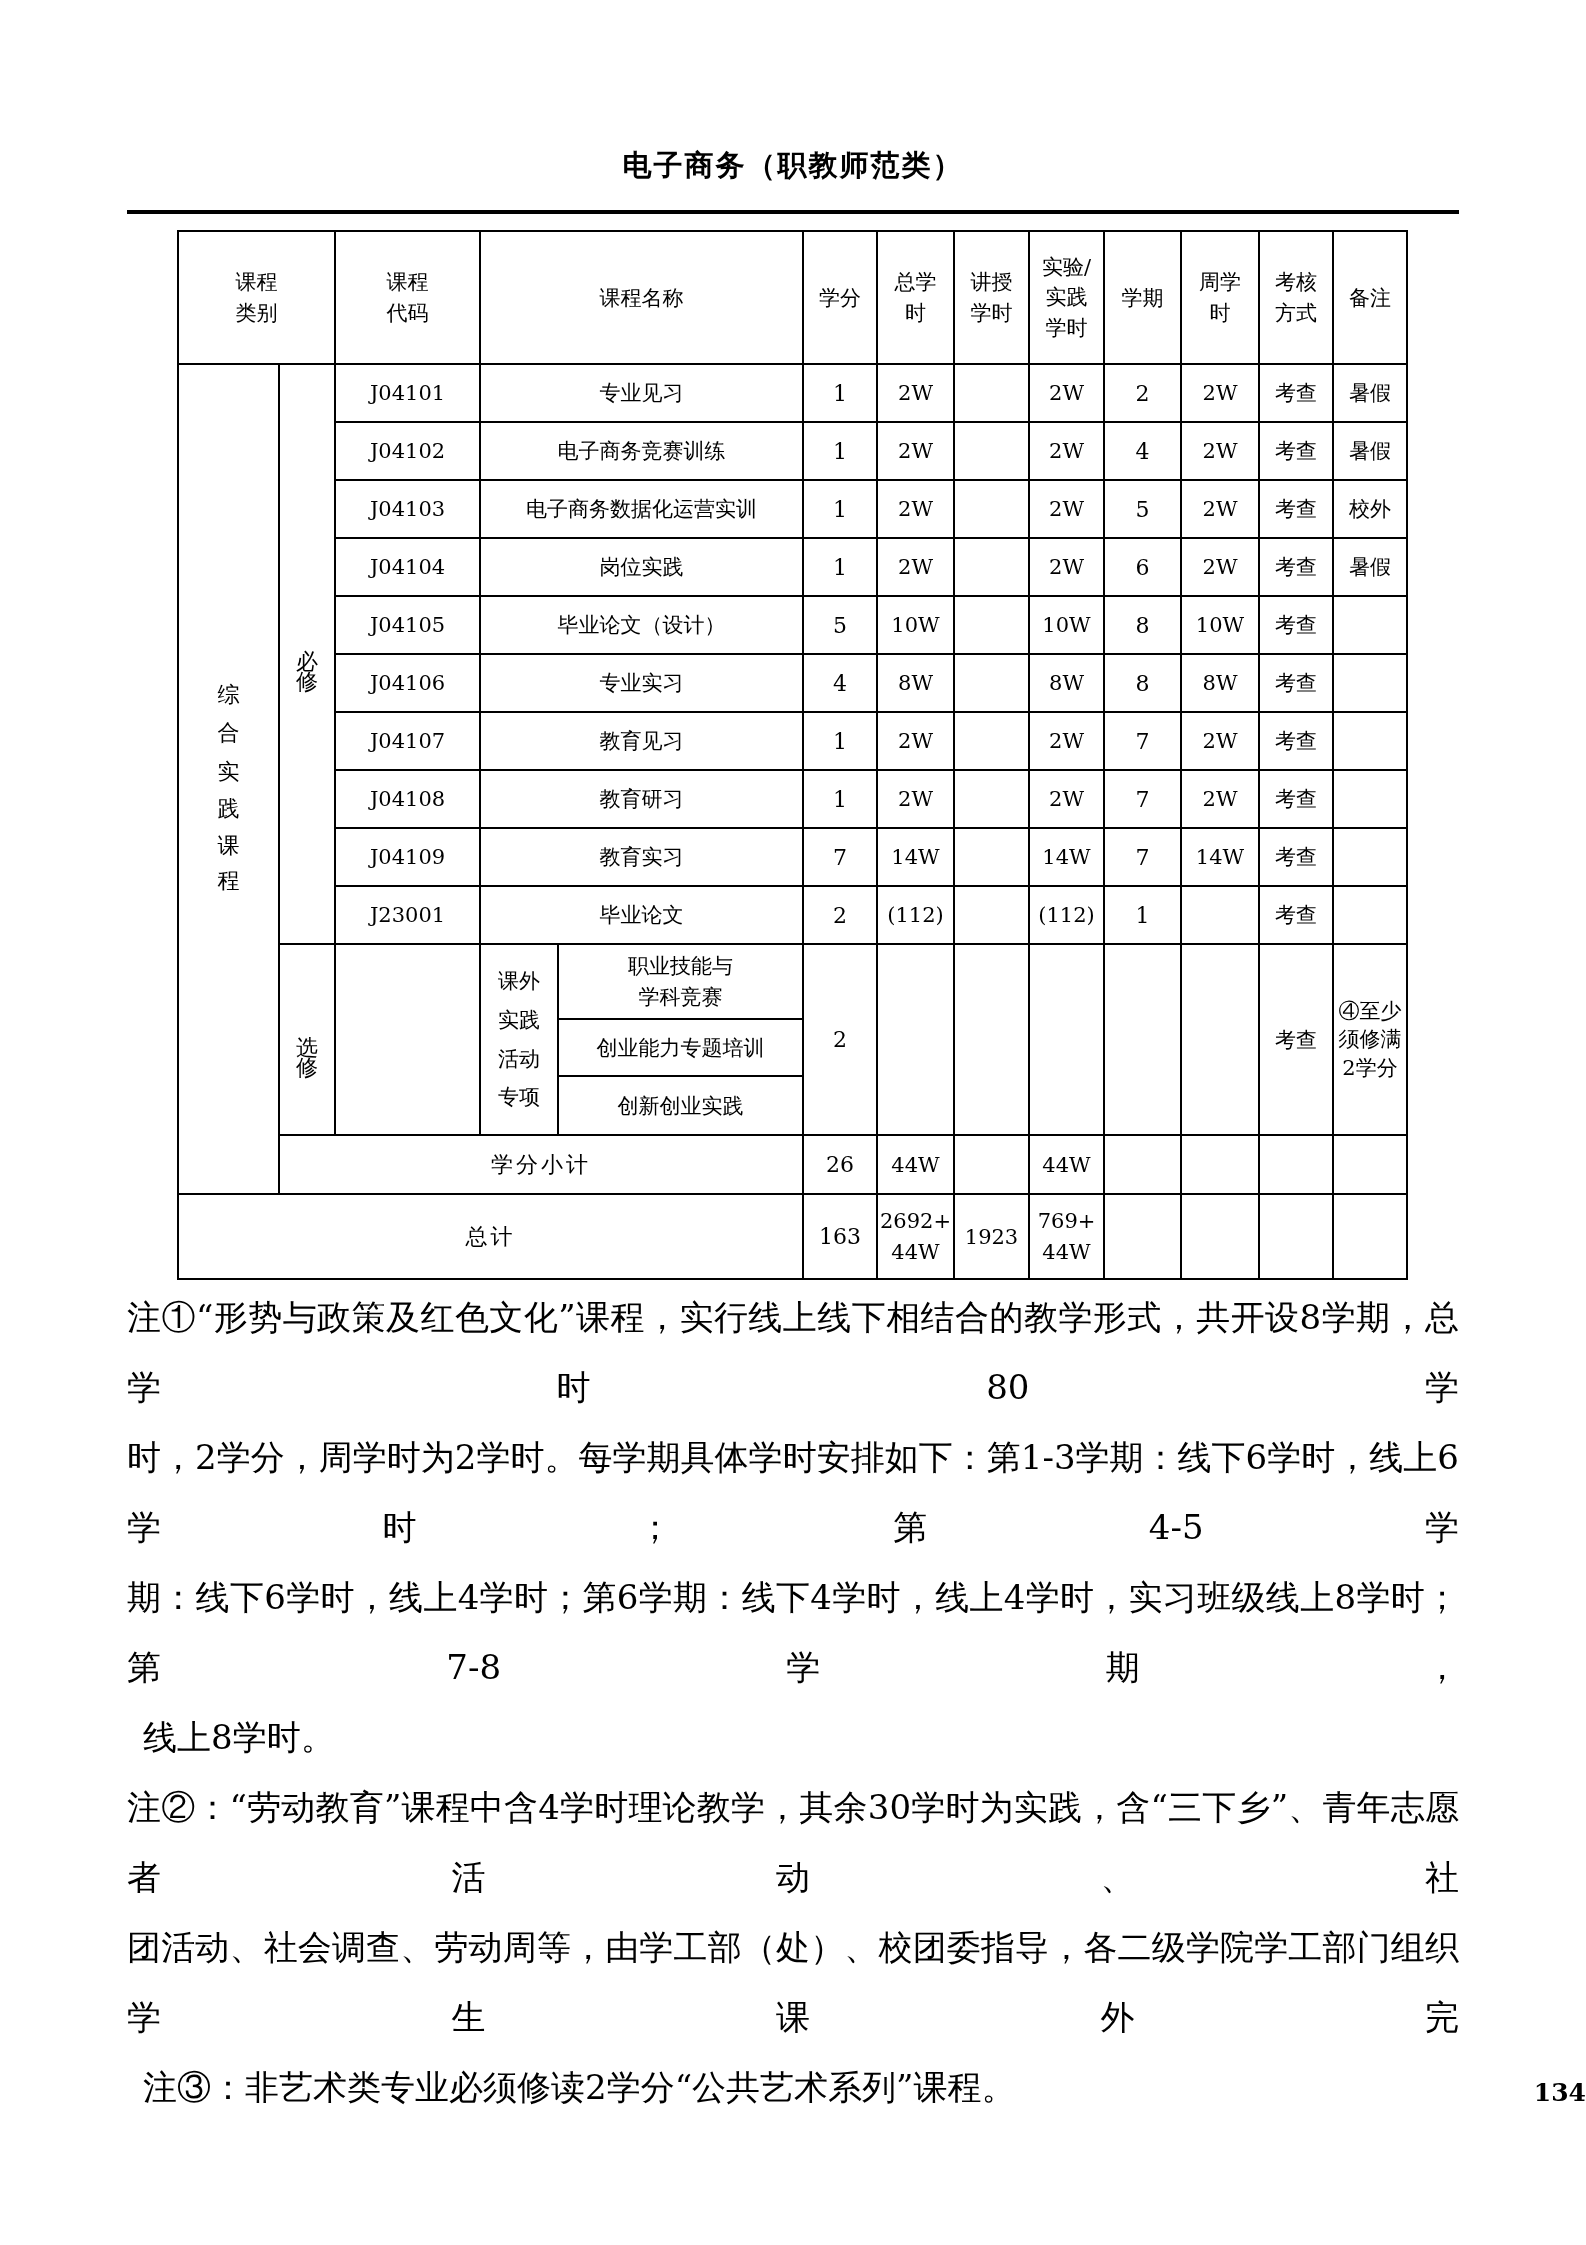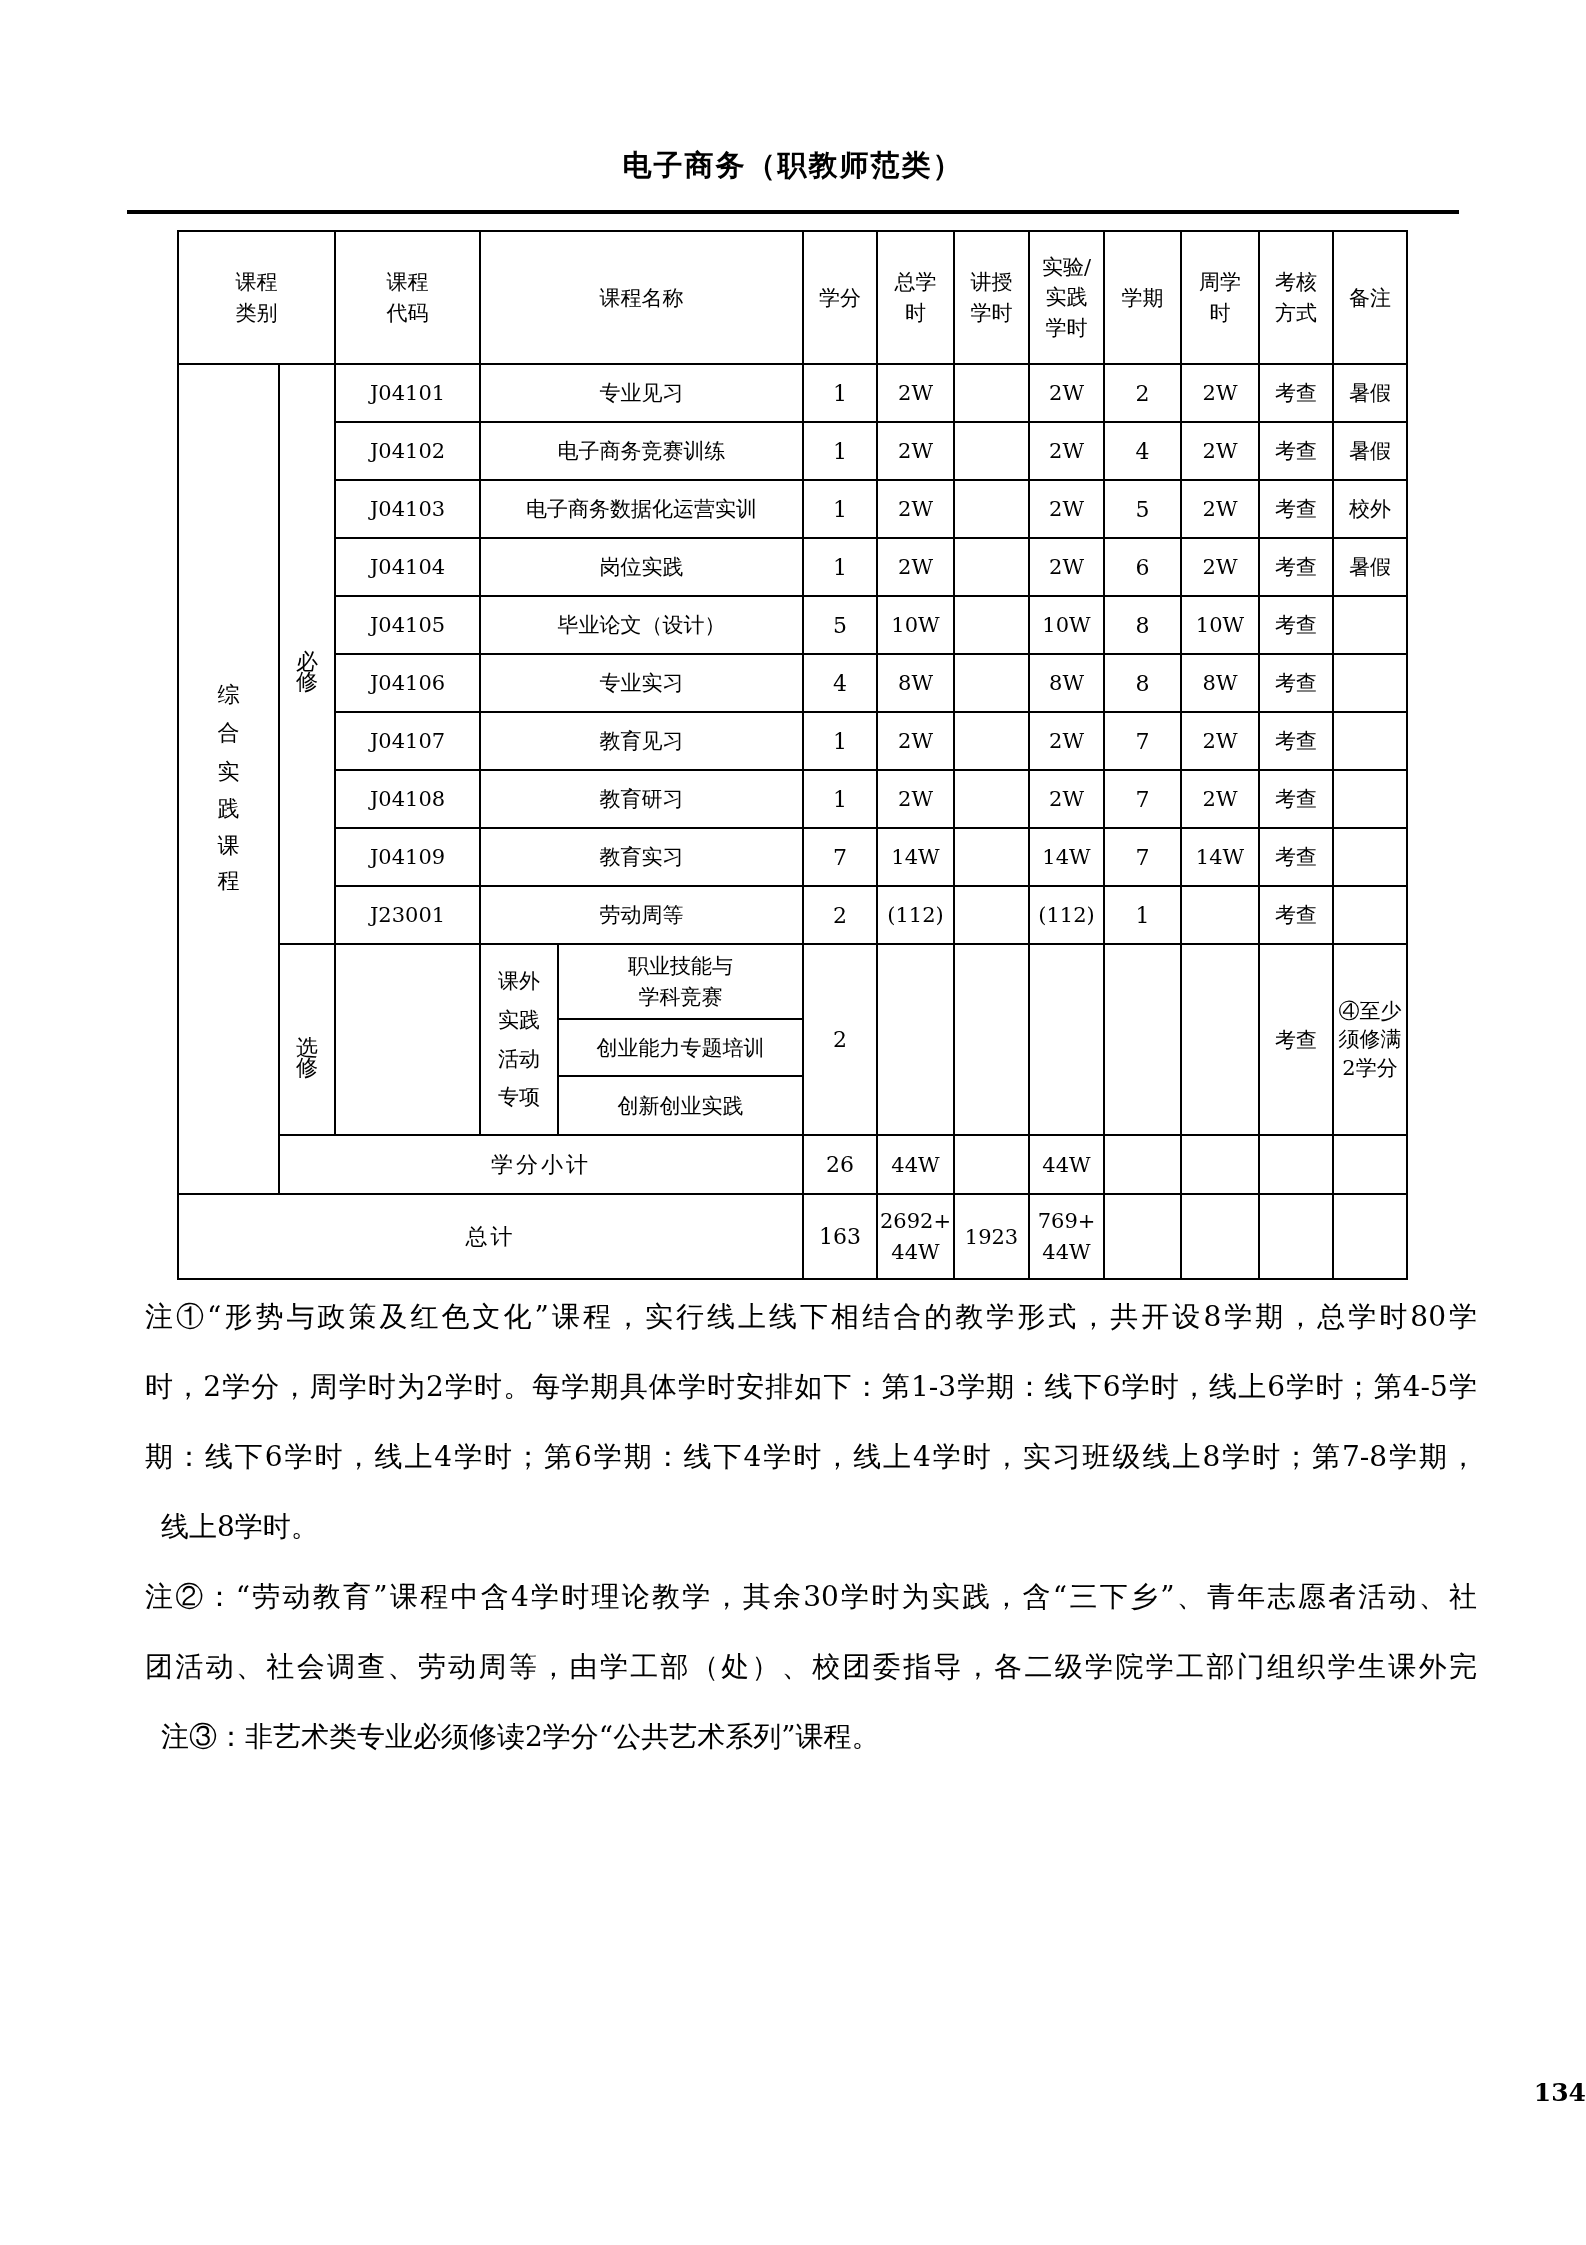--- a/index.html
+++ b/index.html
@@ -18,21 +18,21 @@
   .vert{position:absolute;top:50%;left:50%;transform:translate(-50%,-50%);
         writing-mode:vertical-rl;text-orientation:upright;white-space:nowrap;}
   .ls-wide{letter-spacing:38px;font-size:22px;}
   .ls-mid{letter-spacing:22px;font-size:22px;}
   .name-cell{padding:1px 6px;}
   .group-cell{line-height:1.85;border-radius:10px;}
   .remark-cell{padding:1px 6px;line-height:1.35;}
   .sum-label{font-size:22px;letter-spacing:3px;}
   .num{font-size:22px;}
 
-  .notes{position:absolute;top:1282px;left:145px;width:1332px;font-size:28px;color:#000;}
+  .notes{position:absolute;top:1282px;left:127px;width:1332px;font-size:34px;color:#000;}
   .note-line{line-height:70px;text-align:justify;text-align-last:justify;text-justify:inter-character;}
   .note-line.last{text-align-last:left;margin-left:16px;}
 
   .page-number{position:absolute;top:2078px;left:0;width:1586px;text-align:right;font-size:25px;font-weight:bold;}
 </style>
 </head>
 <body>
 
 <div class="page">
 
@@ -197,21 +197,21 @@
       <td></td>
       <td>14W</td>
       <td class="num">7</td>
       <td>14W</td>
       <td>考查</td>
       <td></td>
     </tr>
 
     <tr style="height:58px">
       <td>J23001</td>
-      <td colspan="2" class="name-cell">劳动周等</td>
+      <td colspan="2" class="name-cell">毕业论文</td>
       <td class="num">2</td>
       <td>(112)</td>
       <td></td>
       <td>(112)</td>
       <td class="num">1</td>
       <td></td>
       <td>考查</td>
       <td></td>
     </tr>
 

